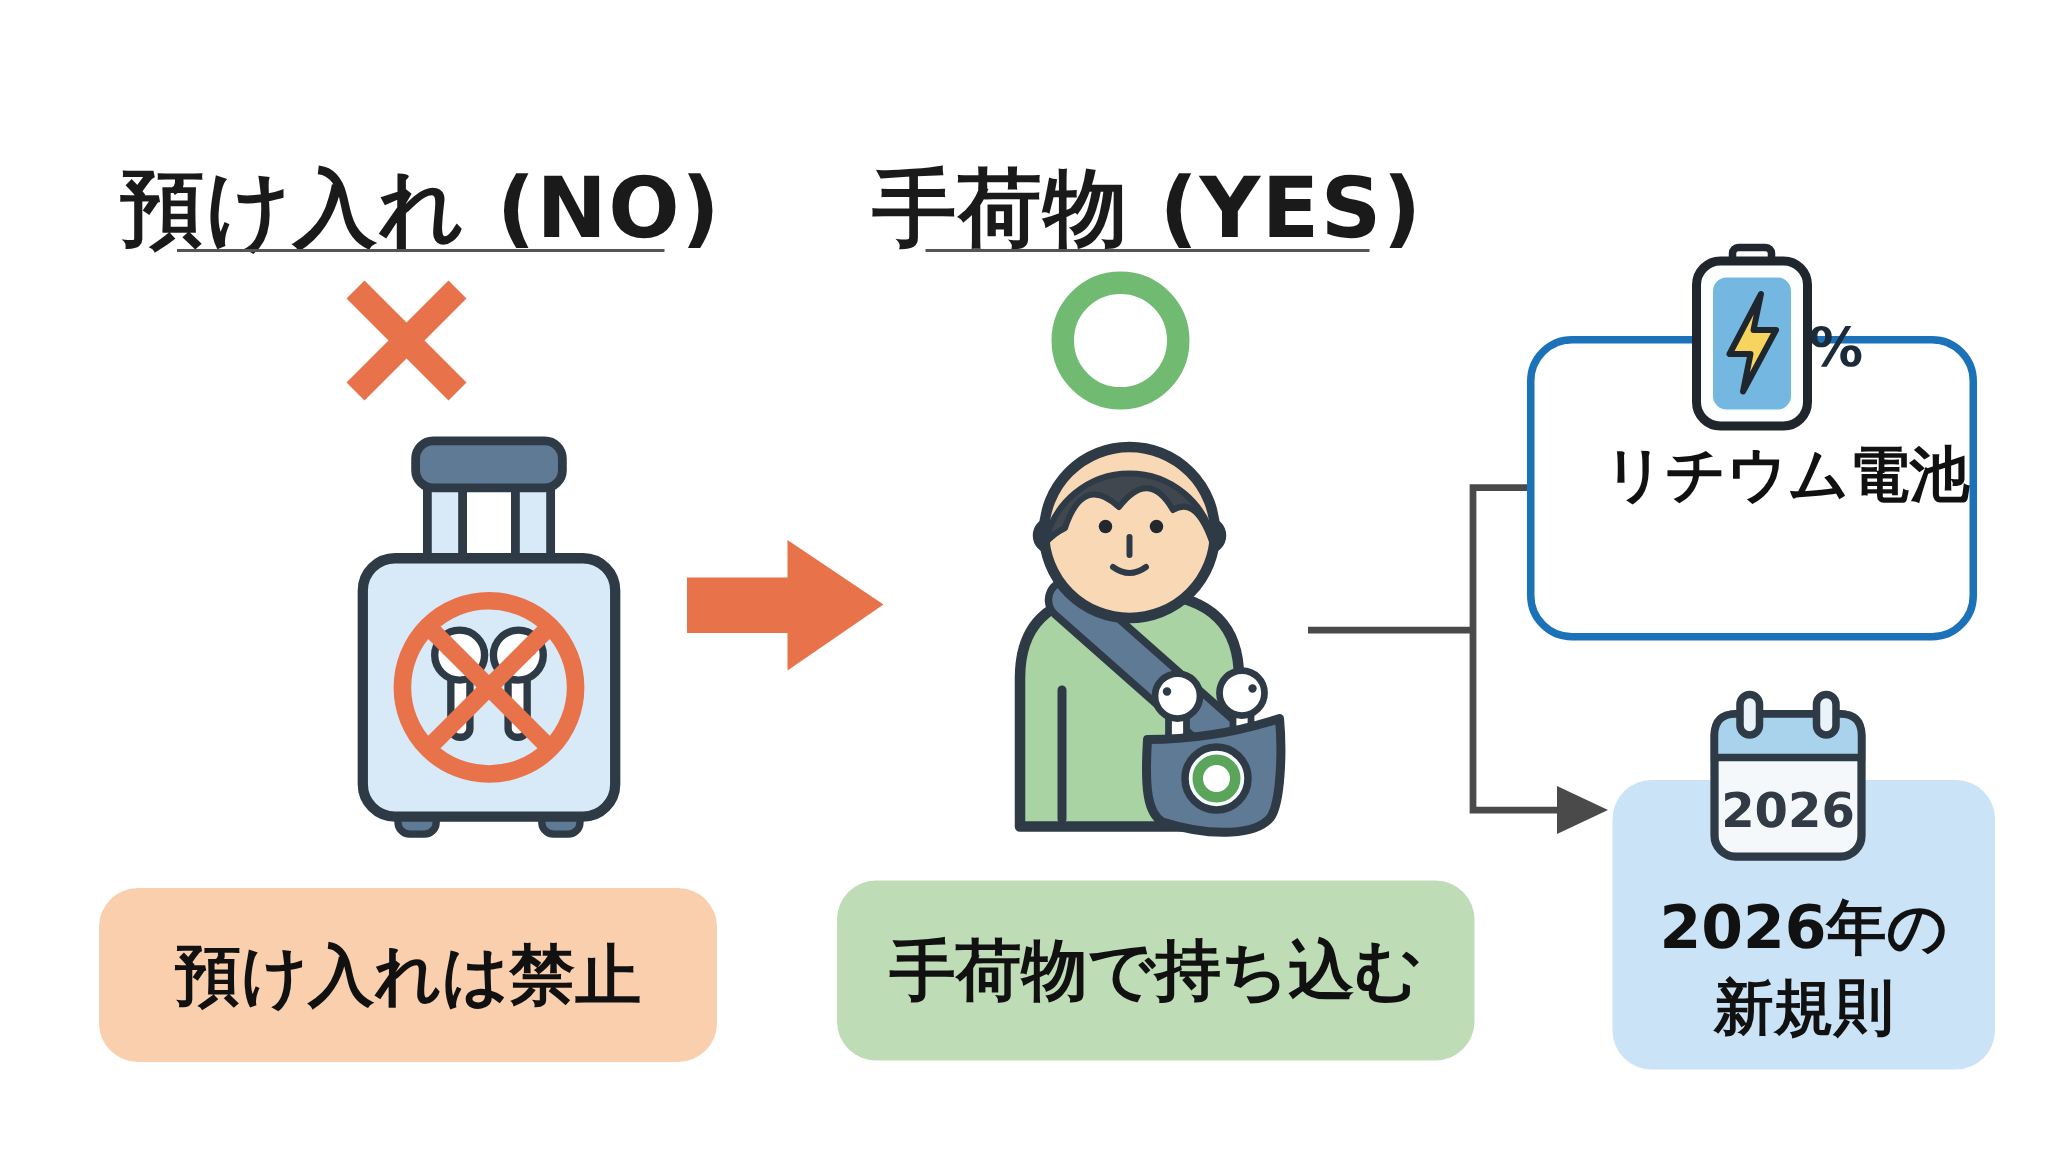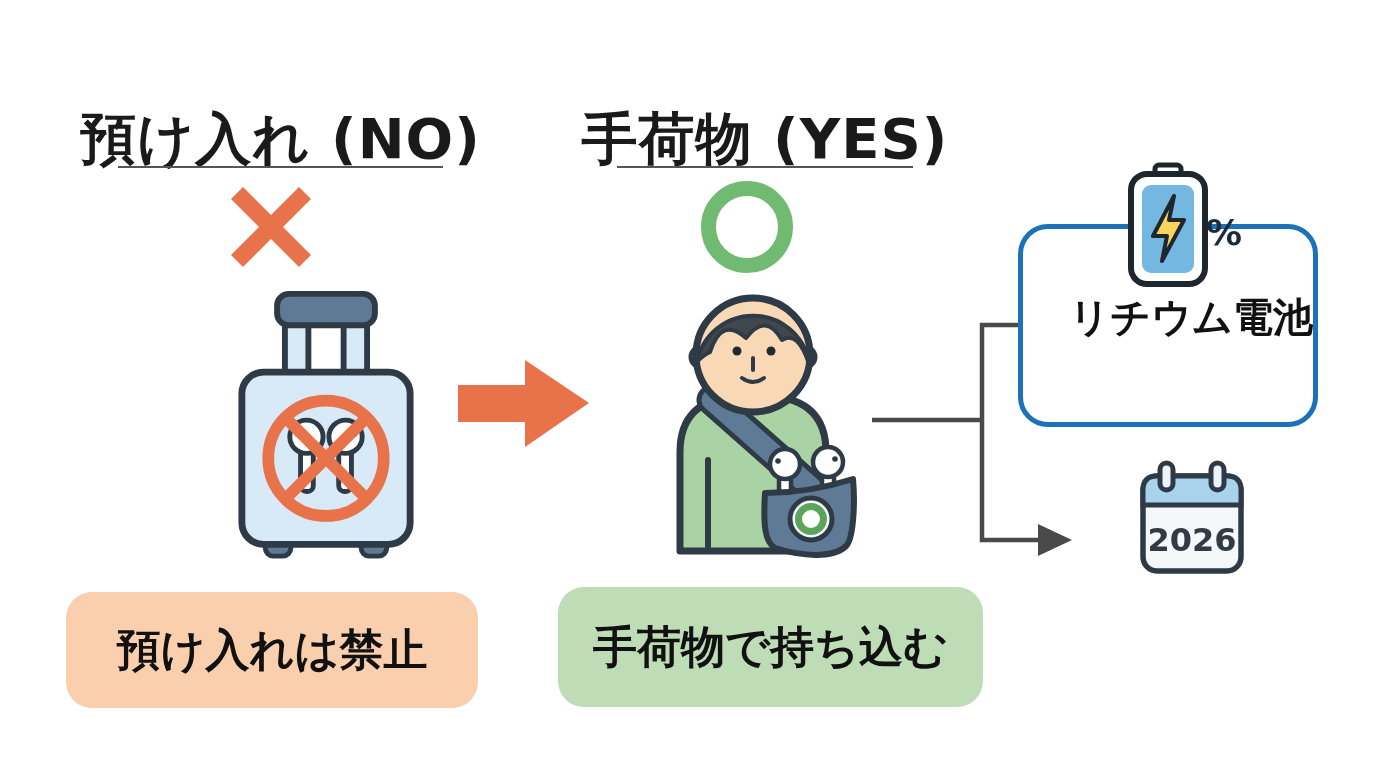--- a/index.html
+++ b/index.html
@@ -143,20 +143,24 @@
   </div>
 
   <svg class="abs z3" style="left:1122px;top:162px" width="92" height="128" viewBox="0 0 92 128">
     <rect x="33" y="3" width="26" height="14" rx="4" fill="#FDFEFE" stroke="#20262E" stroke-width="5"></rect>
     <rect x="9" y="12" width="74" height="110" rx="16" fill="#FDFEFE" stroke="#20262E" stroke-width="6"></rect>
     <rect x="20" y="23" width="52" height="88" rx="9" fill="#74B8E2"></rect>
     <polygon points="52,34 31,74 45,74 40,99 62,58 47,58" fill="#F7D45E" stroke="#20262E" stroke-width="4" stroke-linejoin="round"></polygon>
   </svg>
   <div class="abs percent" style="left:1202px;top:212px;width:44px;text-align:center;">%</div>
 
+  <div class="abs callout-blue-fill" style="left:1075px;top:520px;width:255px;height:193px;">
+    <div class="callout-line">2026年の</div>
+    <div class="callout-line">新規則</div>
+  </div>
 
   <svg class="abs z3" style="left:1138px;top:460px" width="108" height="116" viewBox="0 0 108 116">
     <rect x="5" y="16" width="98" height="95" rx="14" fill="#F4F8FB" stroke="#2E3A46" stroke-width="5.5"></rect>
     <path d="M5,30 Q5,16 19,16 H89 Q103,16 103,30 V45 H5 Z" fill="#A9D3ED" stroke="#2E3A46" stroke-width="5"></path>
     <rect x="22" y="3" width="13" height="27" rx="6.5" fill="#EAF3FA" stroke="#2E3A46" stroke-width="5"></rect>
     <rect x="73" y="3" width="13" height="27" rx="6.5" fill="#EAF3FA" stroke="#2E3A46" stroke-width="5"></rect>
     <text x="54" y="91" text-anchor="middle" font-size="32" font-weight="bold" font-family="DejaVu Sans, Liberation Sans, sans-serif" fill="#323A45">2026</text>
   </svg>
 
 </div>

